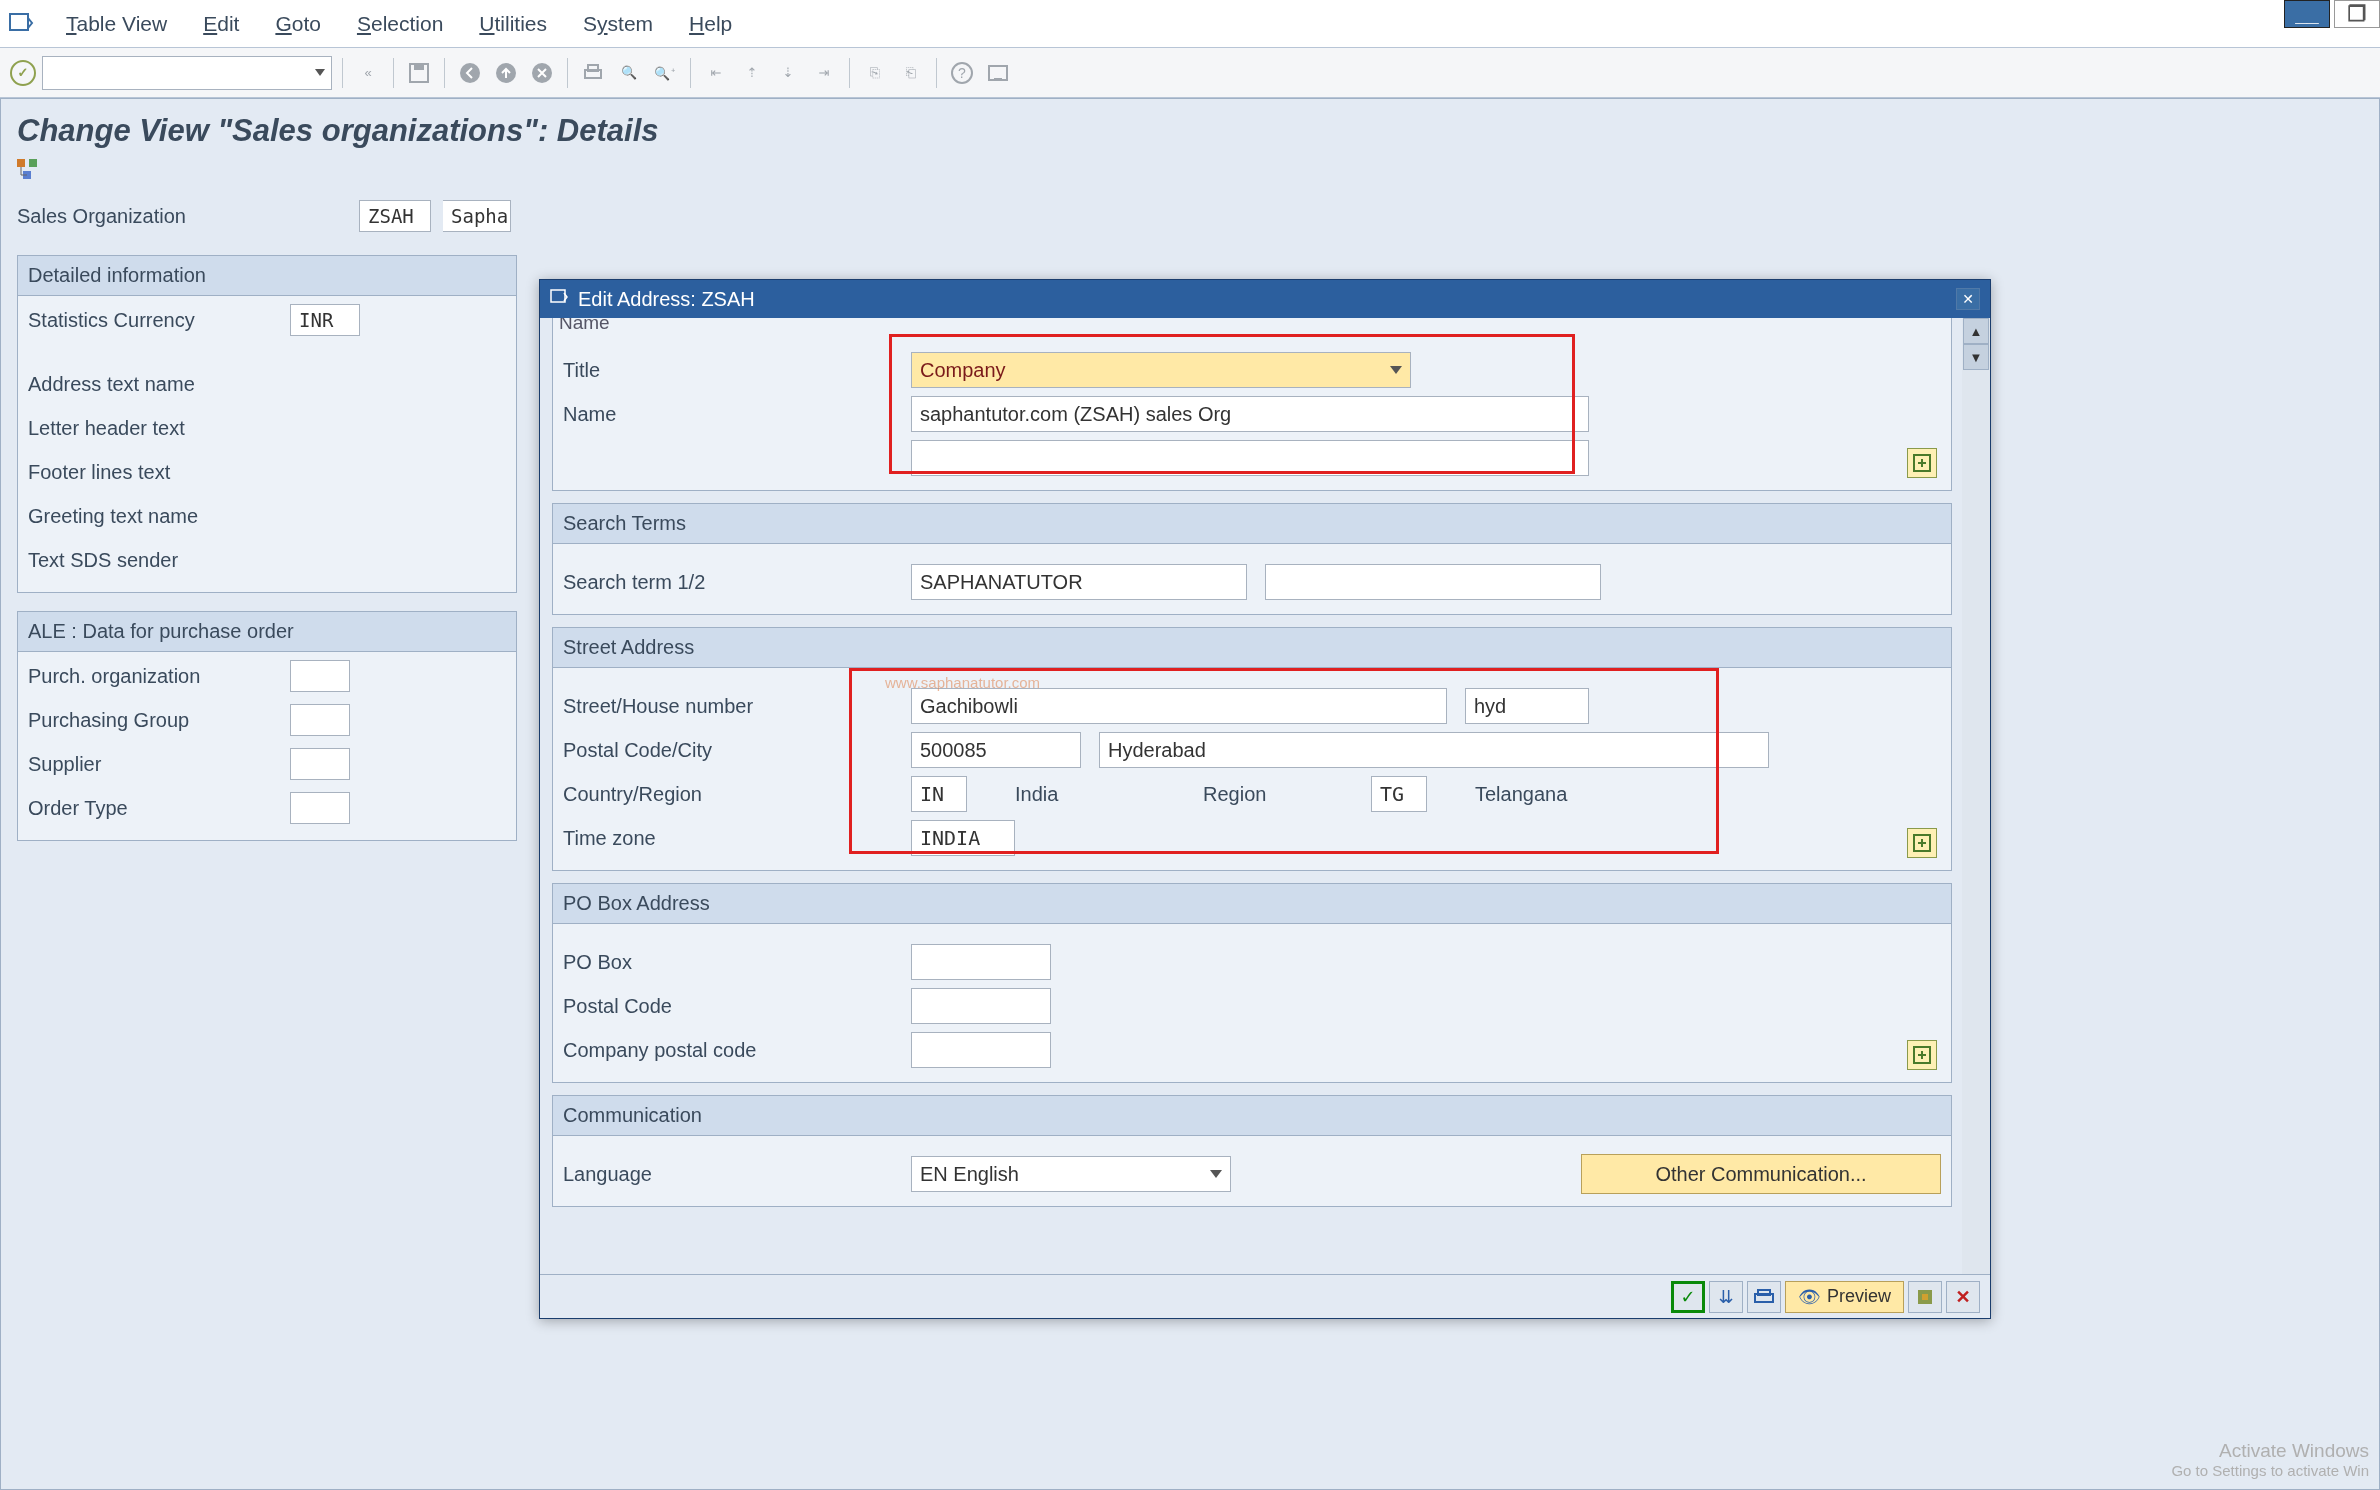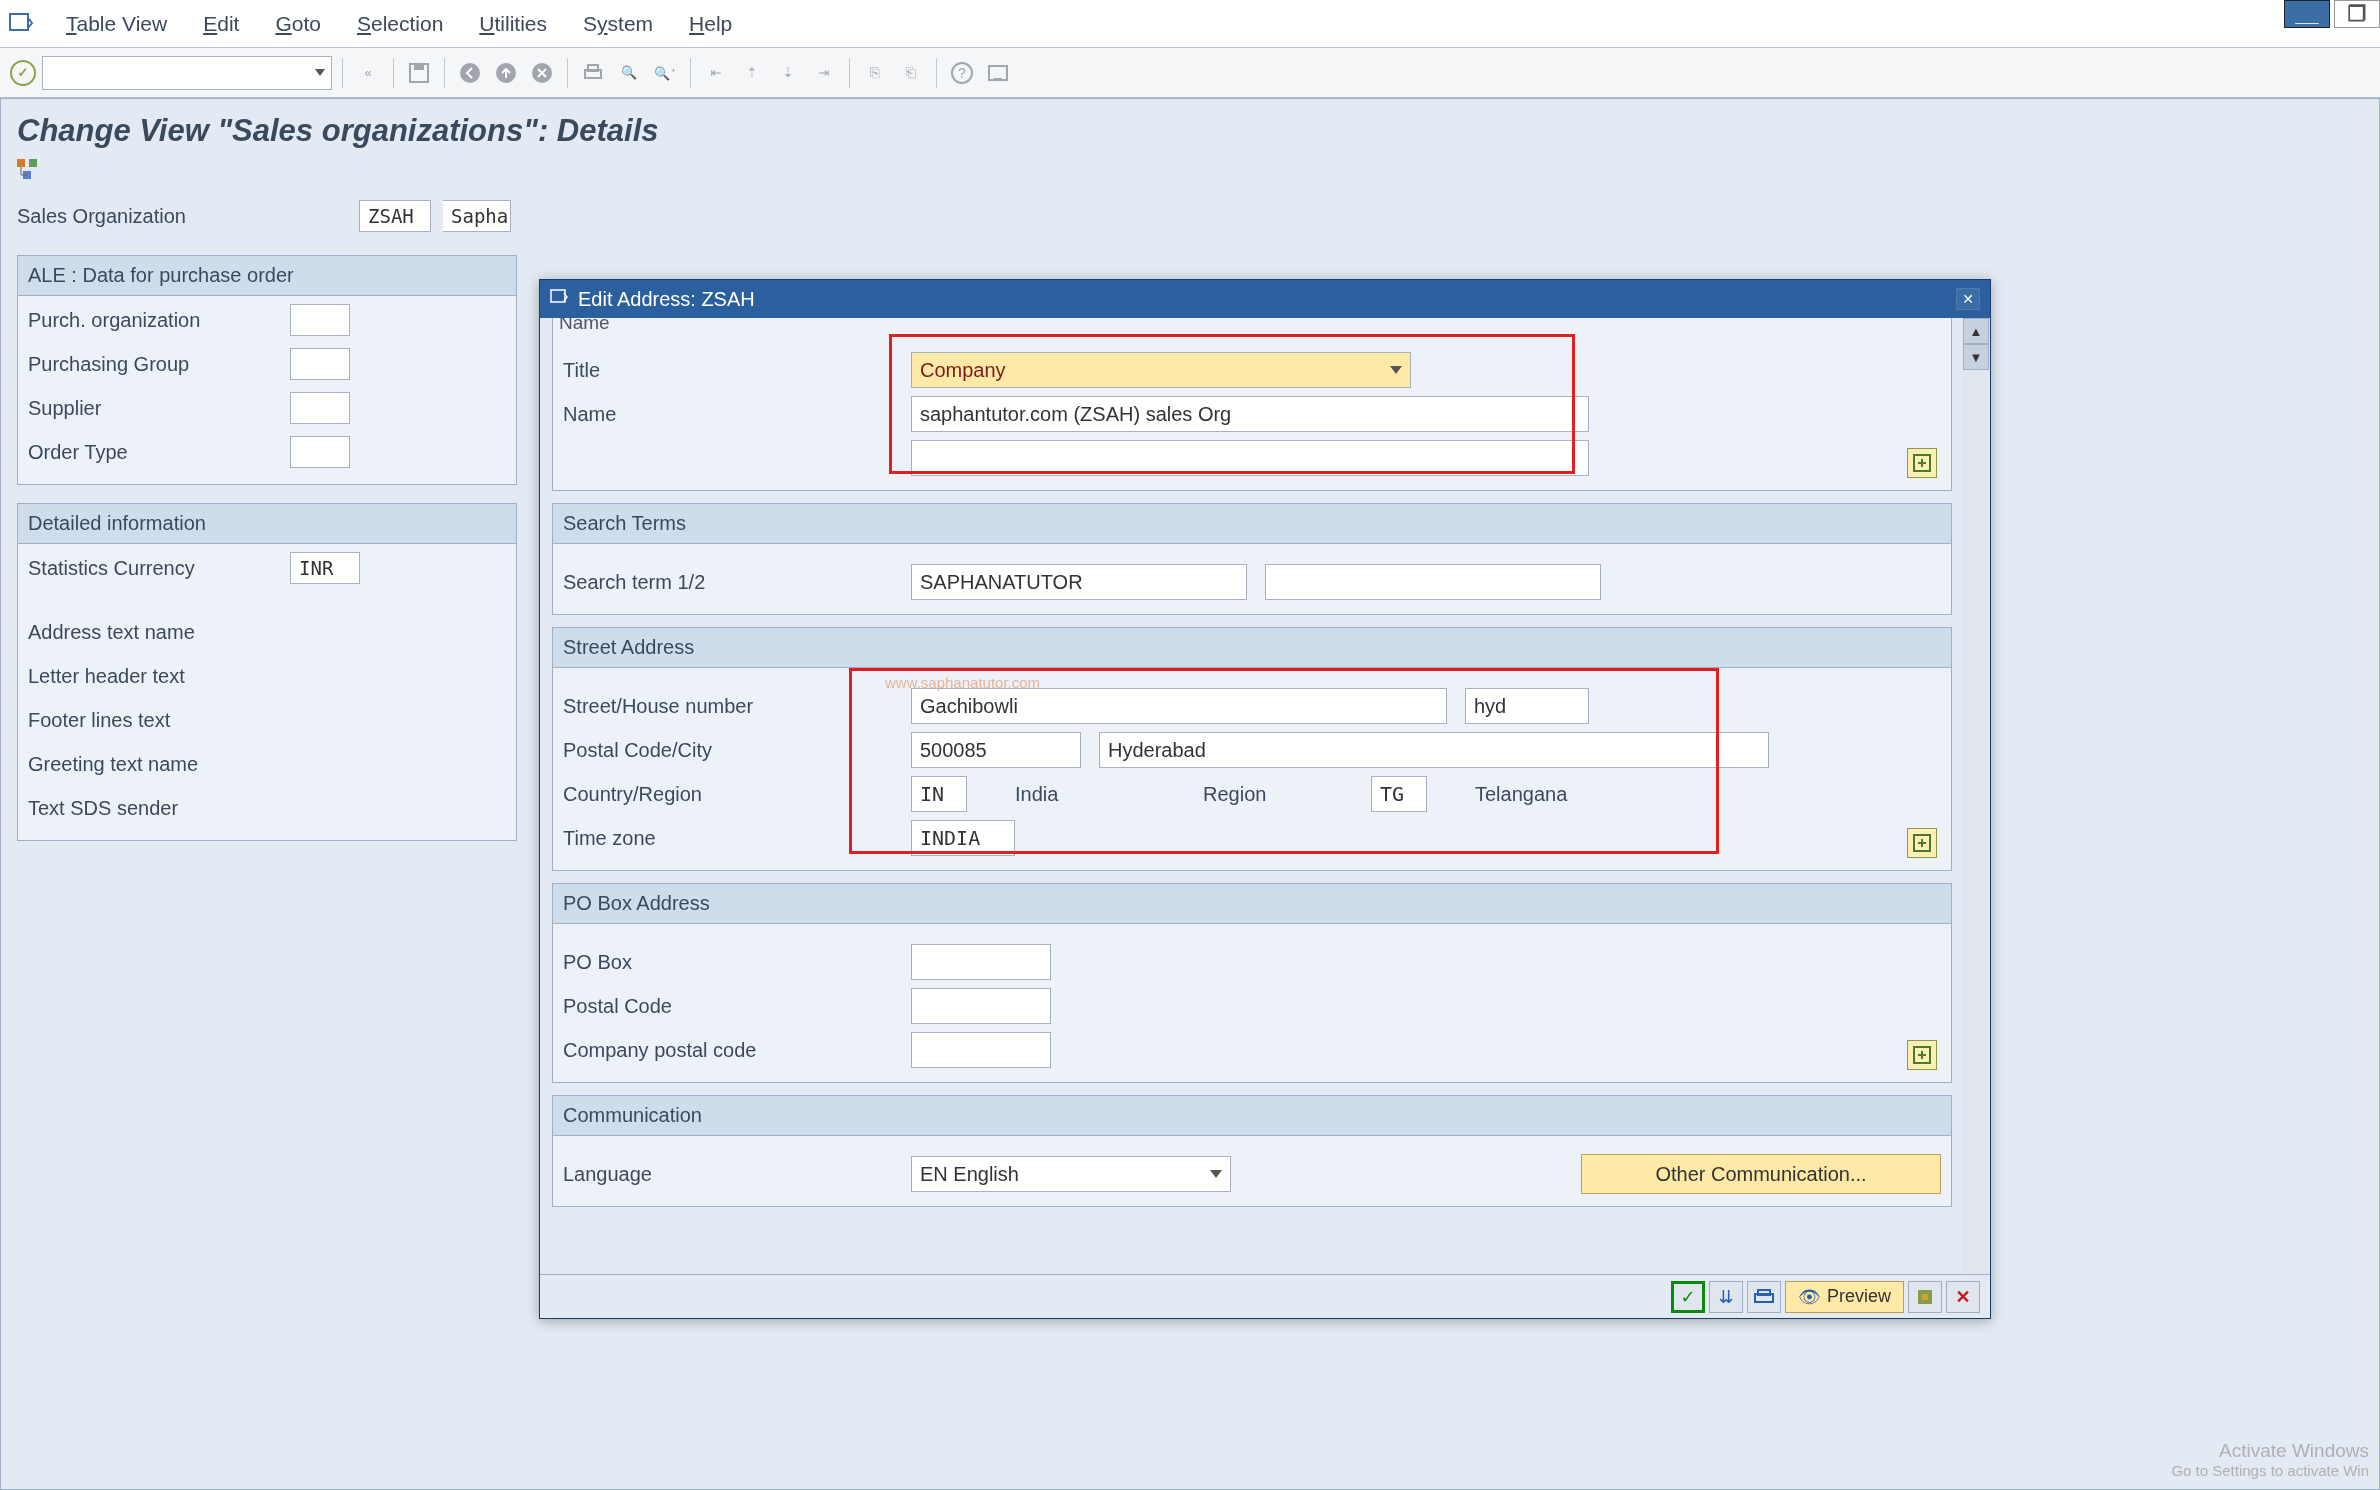--- a/index.html
+++ b/index.html
@@ -313,42 +313,20 @@
   </div>
 
   <div class="left-content">
     <div class="row">
       <span class="lbl" style="width:330px">Sales Organization</span>
       <span class="inp" style="width:72px">ZSAH</span>
       <span class="inp" style="width:68px;border-left:0">Sapha</span>
     </div>
 
     <div class="panel">
-      <div class="panel-header">ALE : Data for purchase order</div>
-      <div class="panel-body">
-        <div class="row">
-            <span class="lbl">Purch. organization</span>
-            <span class="inp" style="width:60px"></span>
-          </div>
-        <div class="row">
-            <span class="lbl">Purchasing Group</span>
-            <span class="inp" style="width:60px"></span>
-          </div>
-        <div class="row">
-            <span class="lbl">Supplier</span>
-            <span class="inp" style="width:60px"></span>
-          </div>
-        <div class="row">
-            <span class="lbl">Order Type</span>
-            <span class="inp" style="width:60px"></span>
-          </div>
-      </div>
-    </div>
-
-    <div class="panel">
       <div class="panel-header">Detailed information</div>
       <div class="panel-body">
         <div class="row">
           <span class="lbl">Statistics Currency</span>
           <span class="inp" style="width:70px">INR</span>
         </div>
         <div style="height:20px"></div>
         <div class="row">
             <span class="lbl">Address text name</span>
           </div>
@@ -356,20 +334,42 @@
             <span class="lbl">Letter header text</span>
           </div>
         <div class="row">
             <span class="lbl">Footer lines text</span>
           </div>
         <div class="row">
             <span class="lbl">Greeting text name</span>
           </div>
         <div class="row">
             <span class="lbl">Text SDS sender</span>
+          </div>
+      </div>
+    </div>
+
+    <div class="panel">
+      <div class="panel-header">ALE : Data for purchase order</div>
+      <div class="panel-body">
+        <div class="row">
+            <span class="lbl">Purch. organization</span>
+            <span class="inp" style="width:60px"></span>
+          </div>
+        <div class="row">
+            <span class="lbl">Purchasing Group</span>
+            <span class="inp" style="width:60px"></span>
+          </div>
+        <div class="row">
+            <span class="lbl">Supplier</span>
+            <span class="inp" style="width:60px"></span>
+          </div>
+        <div class="row">
+            <span class="lbl">Order Type</span>
+            <span class="inp" style="width:60px"></span>
           </div>
       </div>
     </div>
   </div>
 
   <div class="dialog">
     <div class="dlg-title">
       <span>
         <svg width="18" height="18" viewBox="0 0 18 18">
             <rect x="1" y="2" width="14" height="12" fill="none" stroke="#fff" stroke-width="1.5"></rect>

